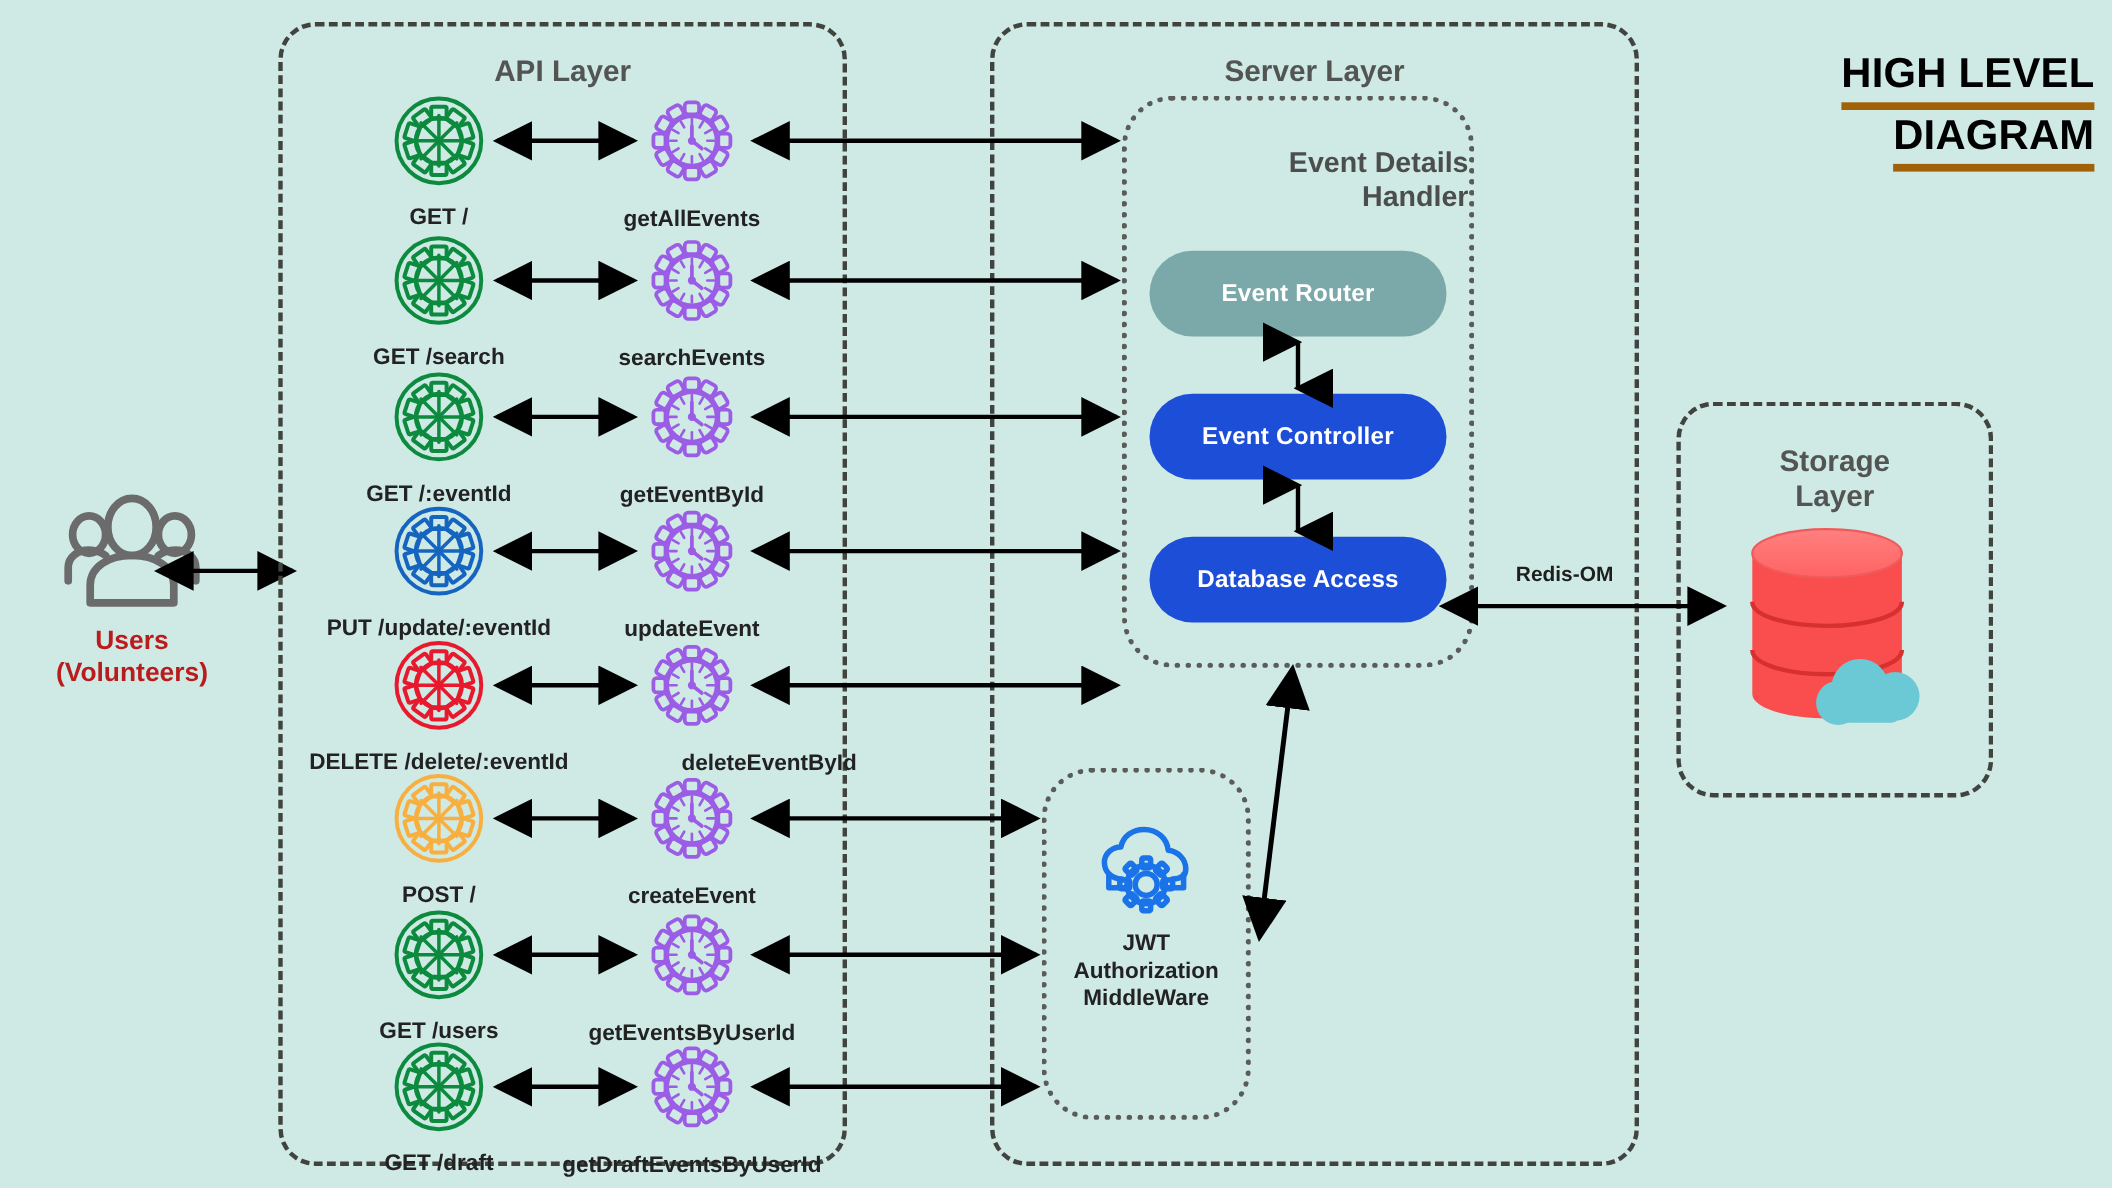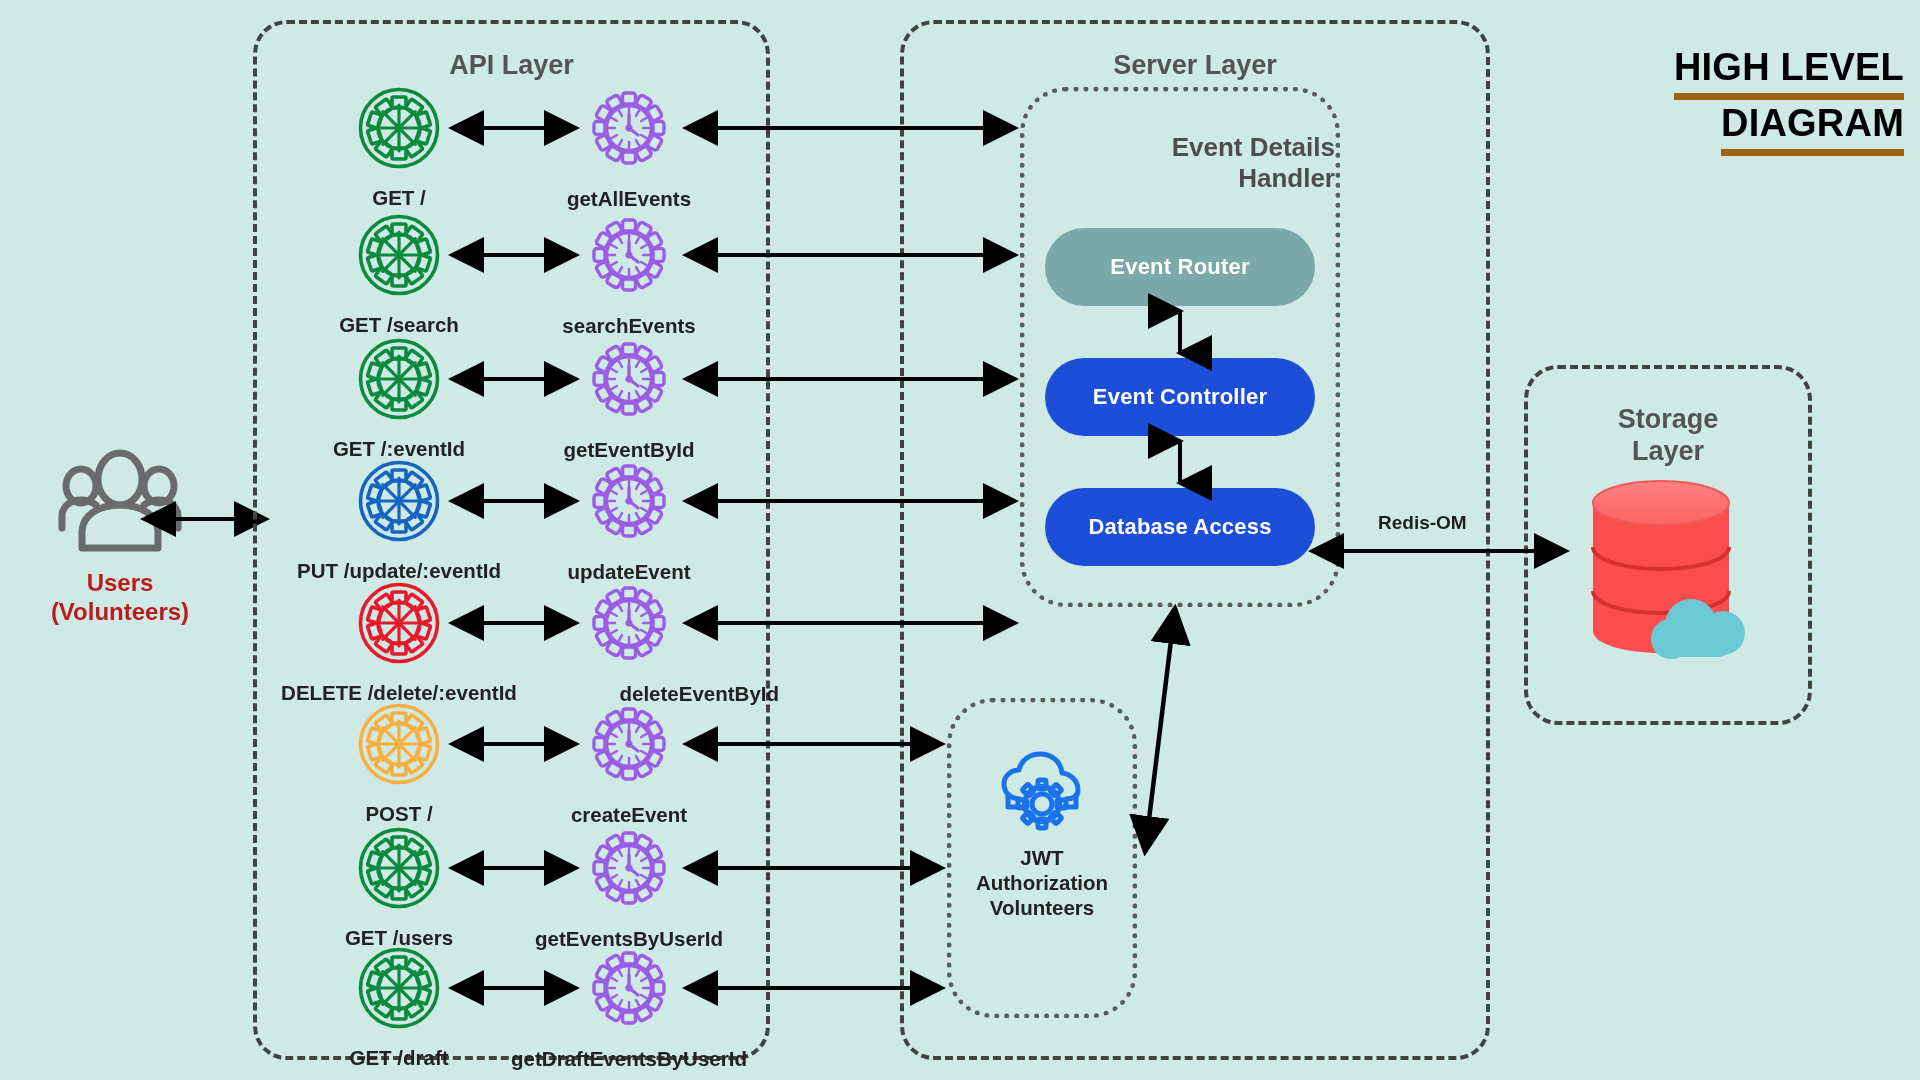--- a/index.html
+++ b/index.html
@@ -249,21 +249,21 @@
               <rect x="15" y="-4" width="9" height="8" rx="1.5" transform="rotate(45)"></rect>
             </g>
             <circle r="17.5"></circle>
           </g>
         </g>
       </svg>
     </div>
     <div class="jwt-cap" style="top:142px;">
       <div>JWT</div>
       <div>Authorization</div>
-      <div>Volunteers</div>
+      <div>MiddleWare</div>
     </div>
   </div>
 
   <div class="arrow" style="left:1130px; top:600px;">
     <svg width="60" height="260" viewBox="0 0 60 260">
       <defs>
         <marker id="dg1" markerWidth="9" markerHeight="9" refX="8" refY="4.5" orient="auto">
           <path d="M0,0 L9,4.5 L0,9 Z" fill="#000"></path>
         </marker>
         <marker id="dg2" markerWidth="9" markerHeight="9" refX="1" refY="4.5" orient="auto">

